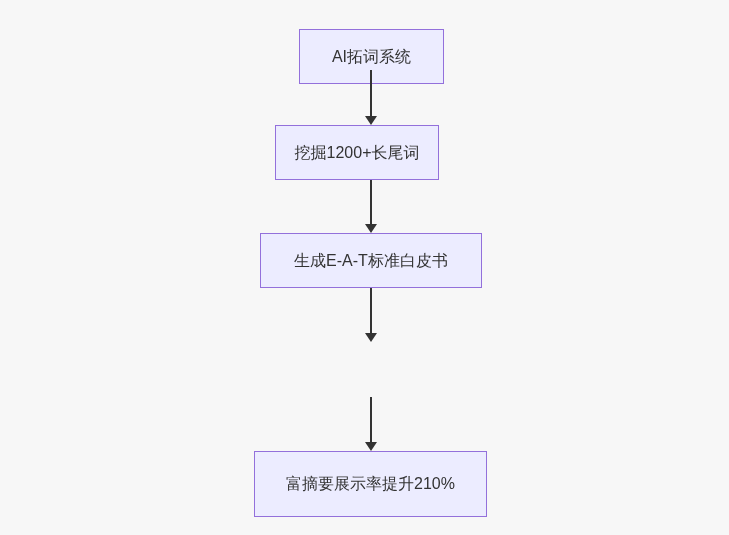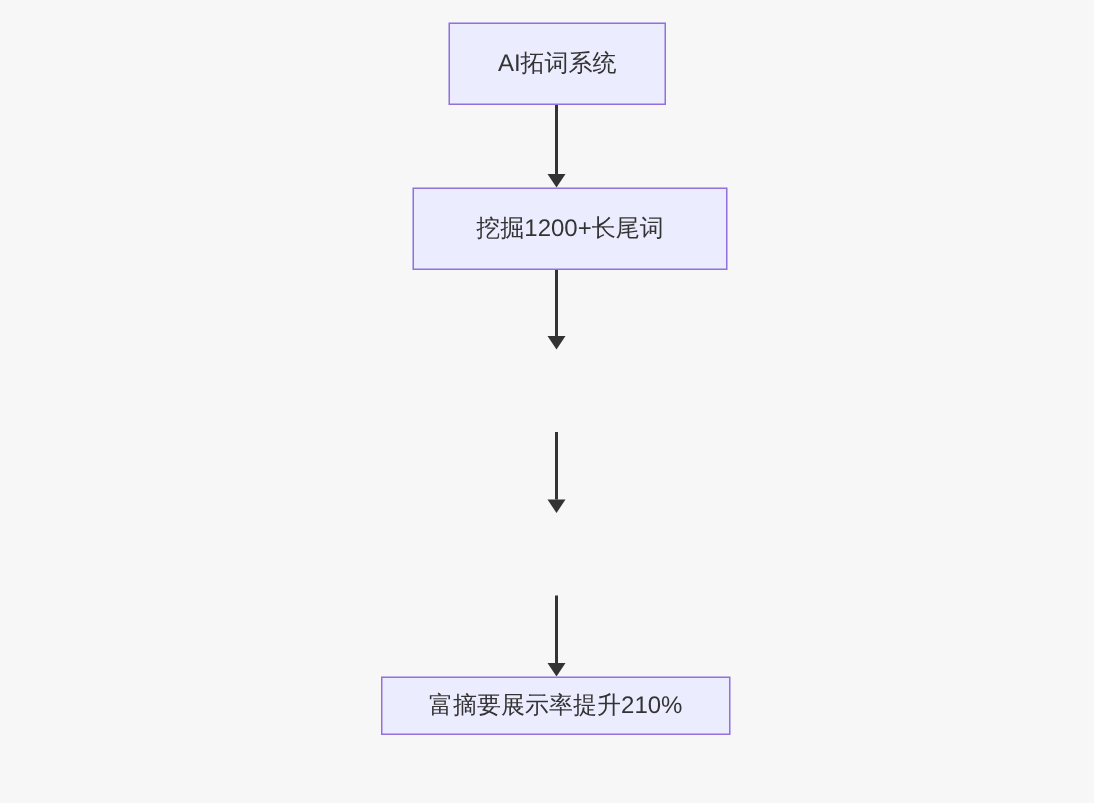--- a/index.html
+++ b/index.html
@@ -47,47 +47,50 @@
     border-left: 6px solid transparent;
     border-right: 6px solid transparent;
     border-top: 9px solid #333333;
   }
 </style>
 </head>
 <body>
 
 <div class="canvas">
 
-  <div class="node" style="left:299px; top:15px; width:145px; height:55px;">
+  <div class="node" style="left:299px; top:29px; width:145px; height:55px;">
     <span>AI拓词系统</span>
   </div>
 
   <div class="arrow" style="left:371px; top:70px; height:55px;">
     <div class="line"></div>
     <div class="head"></div>
   </div>
 
-  <div class="node" style="left:275px; top:125px; width:210px; height:55px;">
+  <div class="node" style="left:275px; top:125px; width:164px; height:55px;">
     <span>挖掘1200+长尾词</span>
   </div>
 
   <div class="arrow" style="left:371px; top:180px; height:53px;">
     <div class="line"></div>
     <div class="head"></div>
   </div>
 
+  <div class="node" style="left:260px; top:233px; width:222px; height:55px;">
+    <span>生成E-A-T标准白皮书</span>
+  </div>
 
   <div class="arrow" style="left:371px; top:288px; height:54px;">
     <div class="line"></div>
     <div class="head"></div>
   </div>
 
 
   <div class="arrow" style="left:371px; top:397px; height:54px;">
     <div class="line"></div>
     <div class="head"></div>
   </div>
 
-  <div class="node" style="left:254px; top:451px; width:233px; height:39px;">
+  <div class="node" style="left:254px; top:451px; width:233px; height:66px;">
     <span>富摘要展示率提升210%</span>
   </div>
 
 </div>
 
 </body></html>

